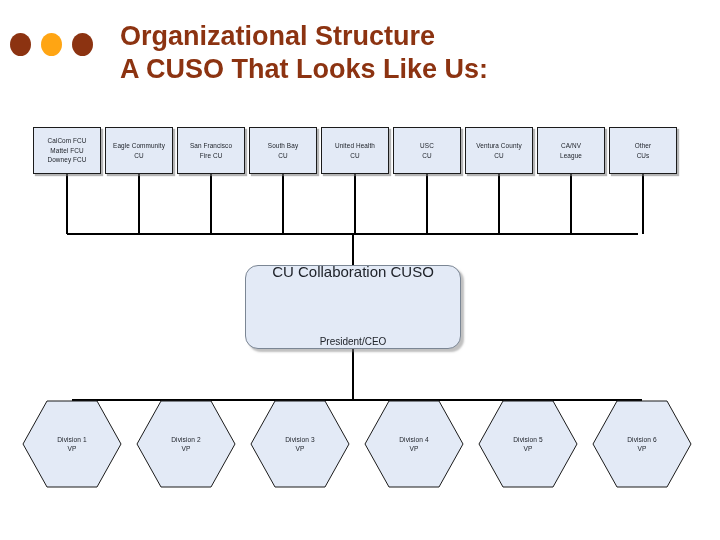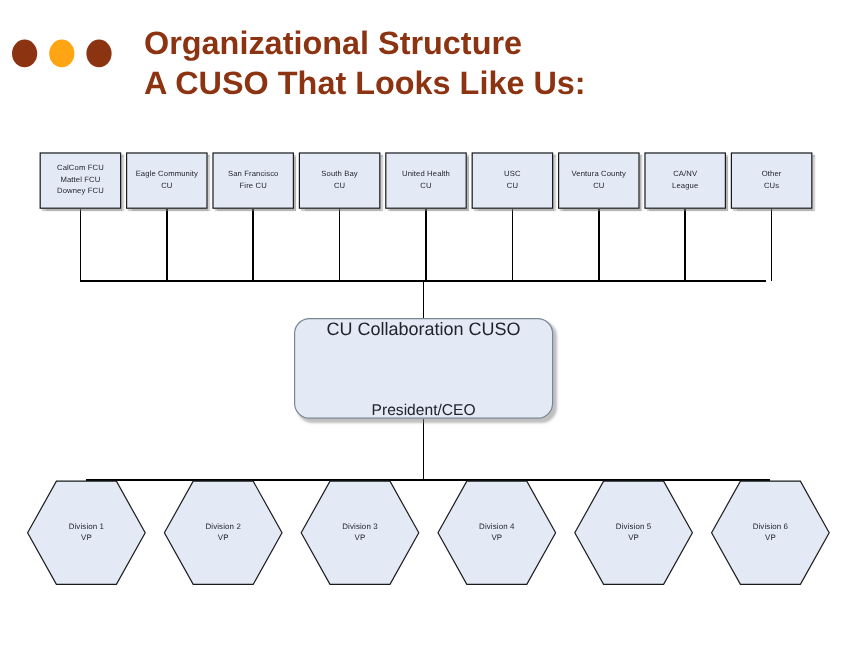--- a/index.html
+++ b/index.html
@@ -99,33 +99,34 @@
     width: 216px;
     height: 84px;
     box-sizing: border-box;
     background: #E3EAF6;
     border: 1px solid #7b8694;
     border-radius: 13px;
     box-shadow: 3px 3px 2px rgba(130,130,130,0.5);
     display: flex;
     flex-direction: column;
     align-items: center;
-    justify-content: space-between;
+    justify-content: flex-end;
+    gap: 36px;
   }
   #cuso-title {
     font-size: 15px;
     color: #20242b;
     line-height: 18px;
     font-family: "Liberation Sans", sans-serif;
   }
   #cuso-subtitle {
-    font-size: 13px;
+    font-size: 10px;
     color: #20242b;
     line-height: 12px;
-    margin-top: 2px;
+    margin-top: 19px;
     font-family: "Liberation Sans", sans-serif;
   }
 
   
   .hex-wrap {
     position: absolute;
     width: 100px;
     height: 88px;
   }
   .hex-wrap svg {

